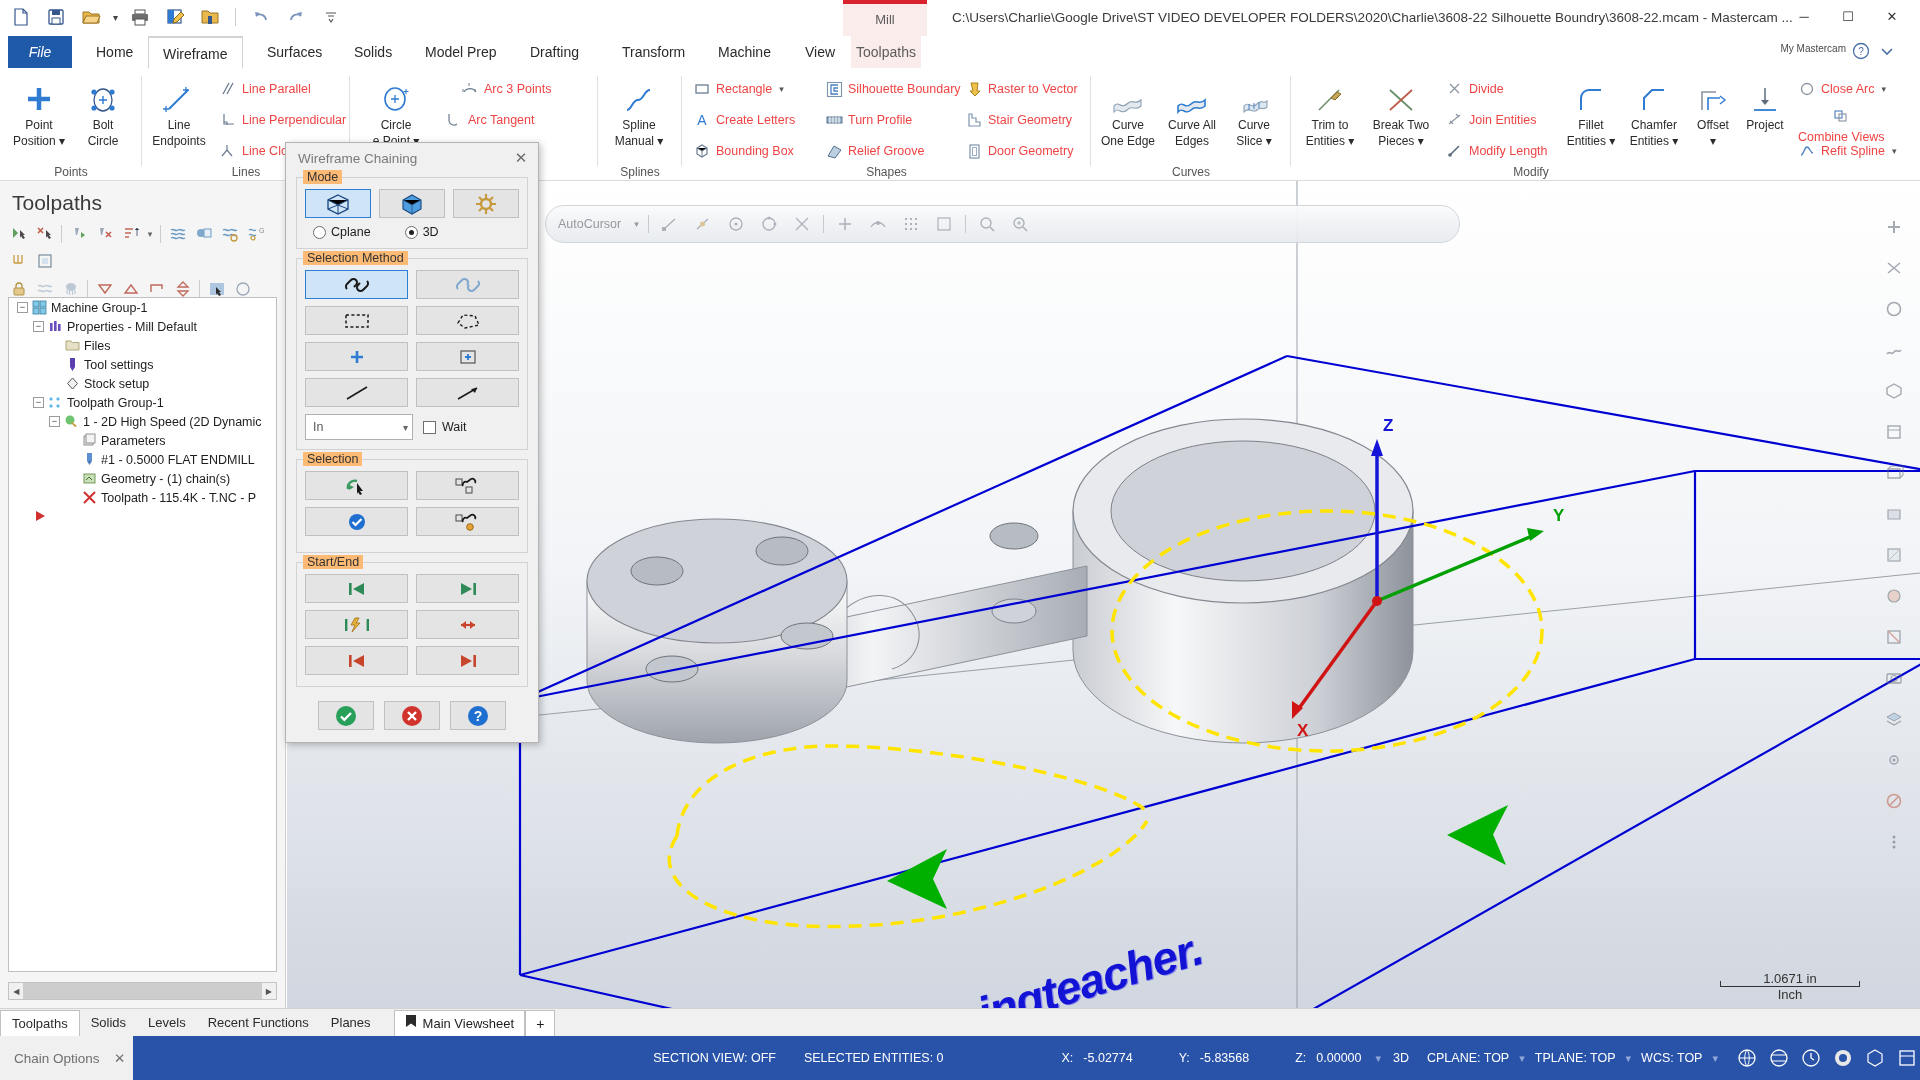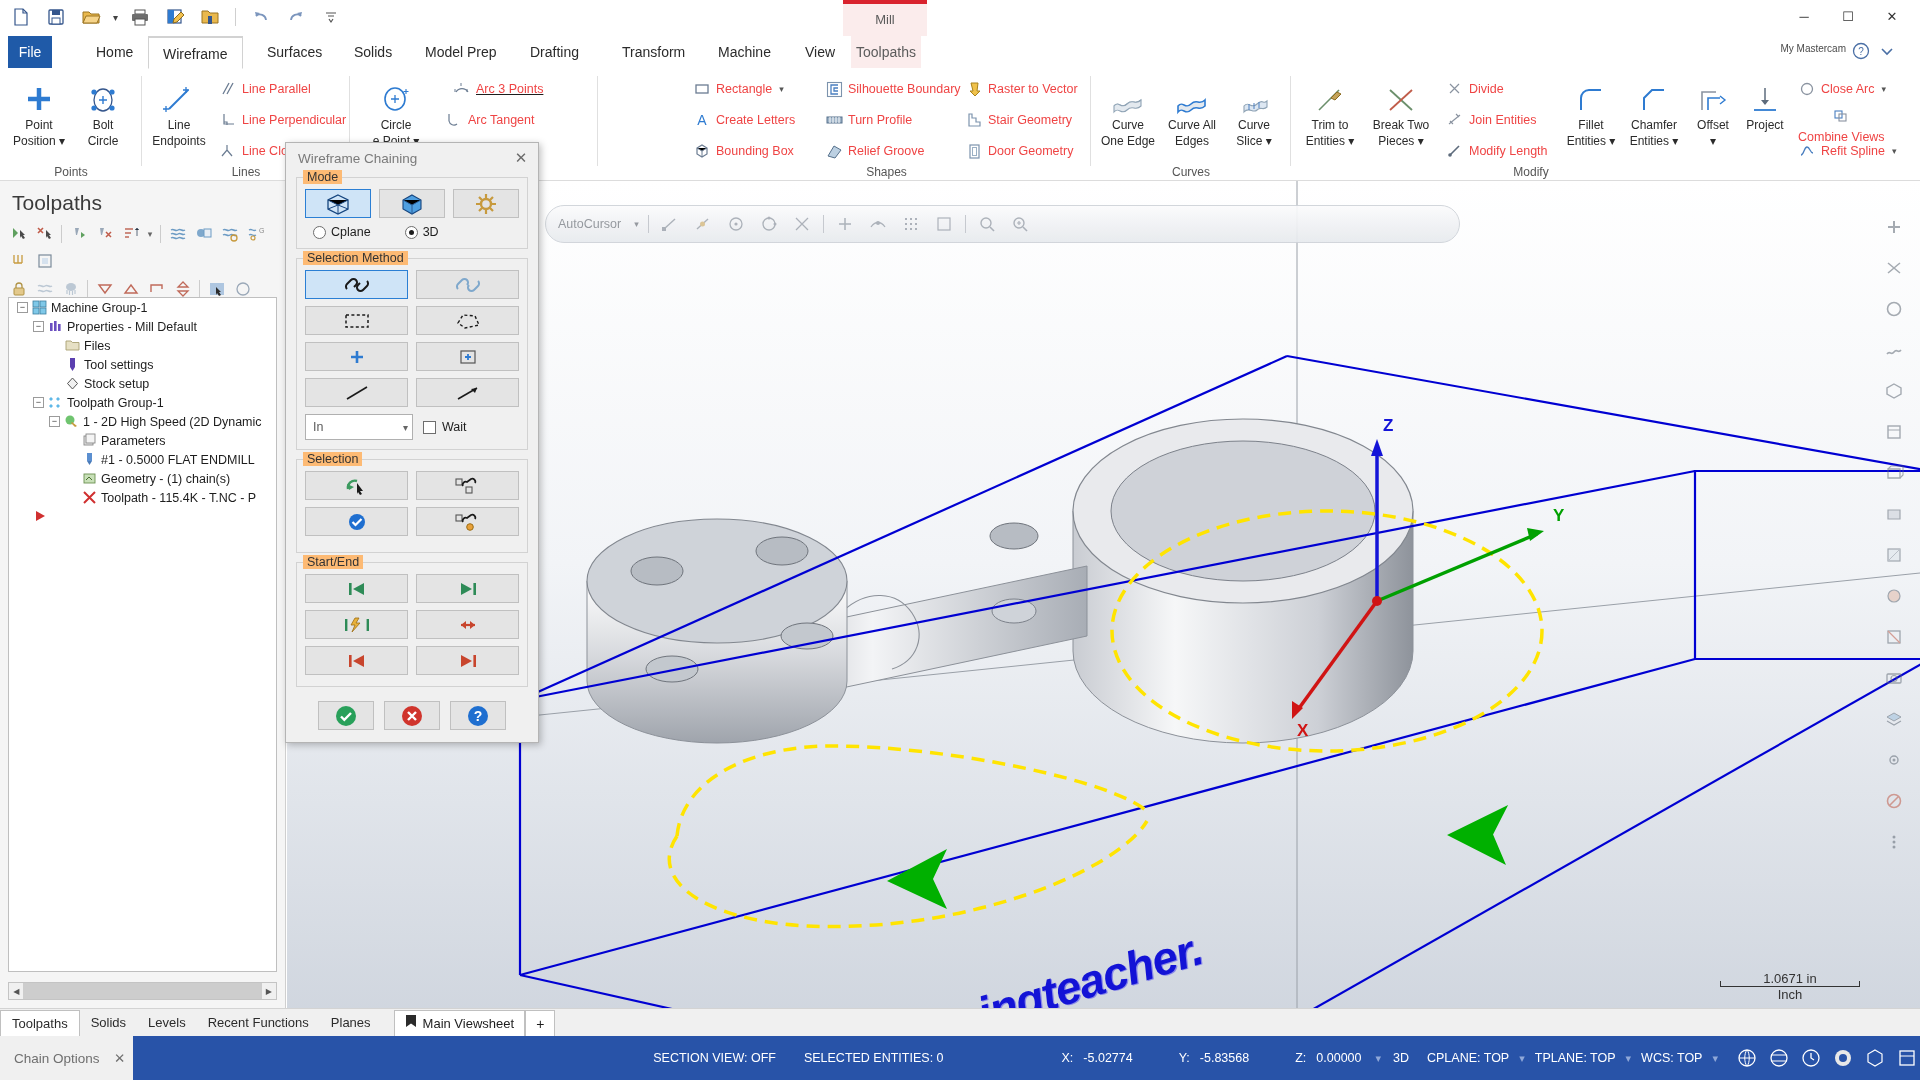--- a/index.html
+++ b/index.html
@@ -186,30 +186,31 @@
             <path d="M2 3h10M4 6h6M5 9l2 3 2-3" stroke="#555" stroke-width="1.2" fill="none"></path>
           </svg>
         </div>
     </div>
 
     <div class="mill-tab">
       <div class="redbar"></div>
       <div class="mlabel">Mill</div>
     </div>
 
+    <div class="doc-title">C:\Users\Charlie\Google Drive\ST VIDEO DEVELOPER FOLDERS\2020\Charlie\3608-22 Silhouette Boundry\3608-22.mcam - Mastercam ...</div>
 
     <div class="wbtns">
       <div class="wbtn">─</div>
       <div class="wbtn">☐</div>
       <div class="wbtn close">✕</div>
     </div>
   </div>
 
   <div class="ribbon-tabs">
-    <div class="rtab file" style="left:8px;width:44px;">File</div>
+    <div class="rtab file" style="left:8px;width:64px;font-style:italic;">File</div>
     <div class="rtab" style="left:82px;">Home</div>
     <div class="rtab active" style="left:148px;">Wireframe</div>
     <div class="rtab" style="left:253px;">Surfaces</div>
     <div class="rtab" style="left:340px;">Solids</div>
     <div class="rtab" style="left:411px;">Model Prep</div>
     <div class="rtab" style="left:516px;">Drafting</div>
     <div class="rtab" style="left:608px;">Transform</div>
     <div class="rtab" style="left:704px;">Machine</div>
     <div class="rtab" style="left:791px;">View</div>
     <div class="rtab toolpaths-tab" style="left:851px;width:70px;text-align:center;padding:0;">Toolpaths</div>
@@ -297,40 +298,53 @@
         <div class="bi">
             <svg width="34" height="34" viewBox="0 0 34 34">
               <ellipse cx="16" cy="17" rx="10" ry="11" fill="none" stroke="#2e7bd1" stroke-width="1.6"></ellipse>
               <path d="M16 13v8M12 17h8" stroke="#2e7bd1" stroke-width="1.3"></path>
               <path d="M27 7v5M24.5 9.5h5" stroke="#2e7bd1" stroke-width="1.1"></path>
             </svg>
           </div>
         <div class="bl">Circle</div>
         <div class="bl">e Point ▾</div>
       </div>
-      <div class="smbtn" style="left:100px;top:8px;text-decoration:underline;">
+      <div class="smbtn" style="left:108px;top:8px;">
         <span class="si">
             <svg width="16" height="16" viewBox="0 0 16 16">
               <path d="M2 11a7 7 0 0 1 12 0" fill="none" stroke="#6b7c92" stroke-width="1.2"></path>
               <path d="M1 8v3M7 2v3M13 8v3" stroke="#6b7c92" stroke-width="1"></path>
             </svg>
           </span>
         <span class="sl">Arc 3 Points</span>
       </div>
       <div class="smbtn" style="left:92px;top:39px;">
         <span class="si">
             <svg width="16" height="16" viewBox="0 0 16 16">
               <path d="M3 2v7a5 5 0 0 0 8 3" fill="none" stroke="#6b7c92" stroke-width="1.2"></path>
             </svg>
           </span>
         <span class="sl">Arc Tangent</span>
       </div>
       <div class="gsep" style="right:0;"></div>
     </div>
 
+    <div class="rgroup" style="left:598px;width:84px;">
+      <div class="bigbtn" style="left:10px;top:6px;">
+        <div class="bi">
+            <svg width="34" height="34" viewBox="0 0 34 34">
+              <path d="M5 28c5 0 5-10 11-10s6-10 12-10" fill="none" stroke="#2e7bd1" stroke-width="2"></path>
+            </svg>
+          </div>
+        <div class="bl">Spline</div>
+        <div class="bl">Manual ▾</div>
+      </div>
+      <div class="gtitle">Splines</div>
+      <div class="gsep" style="right:0;"></div>
+    </div>
 
     <div class="rgroup" style="left:682px;width:409px;">
       <div class="smbtn" style="left:8px;top:8px;">
         <span class="si">
             <svg width="16" height="16" viewBox="0 0 16 16">
               <rect x="2" y="4" width="12" height="8" fill="none" stroke="#6b7c92" stroke-width="1.3"></rect>
             </svg>
           </span>
         <span class="sl">Rectangle</span>
           <span class="caret">▾</span>

